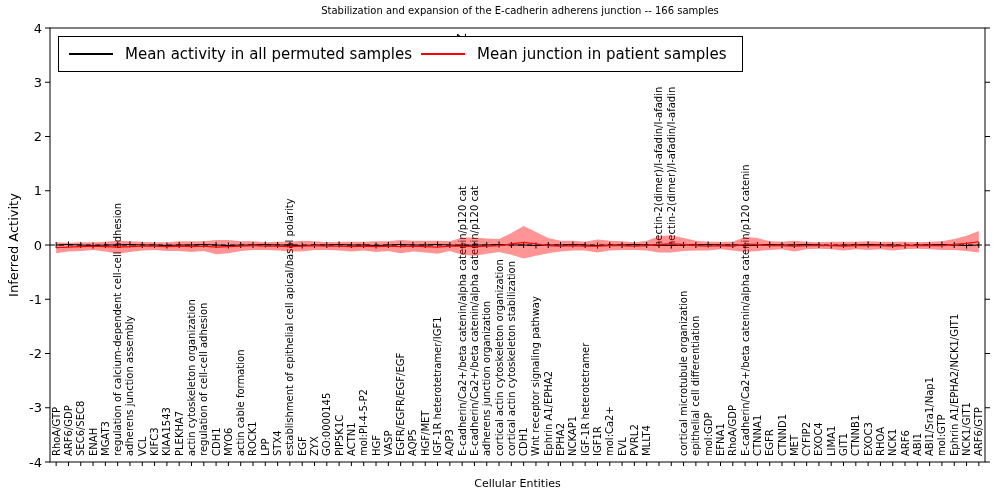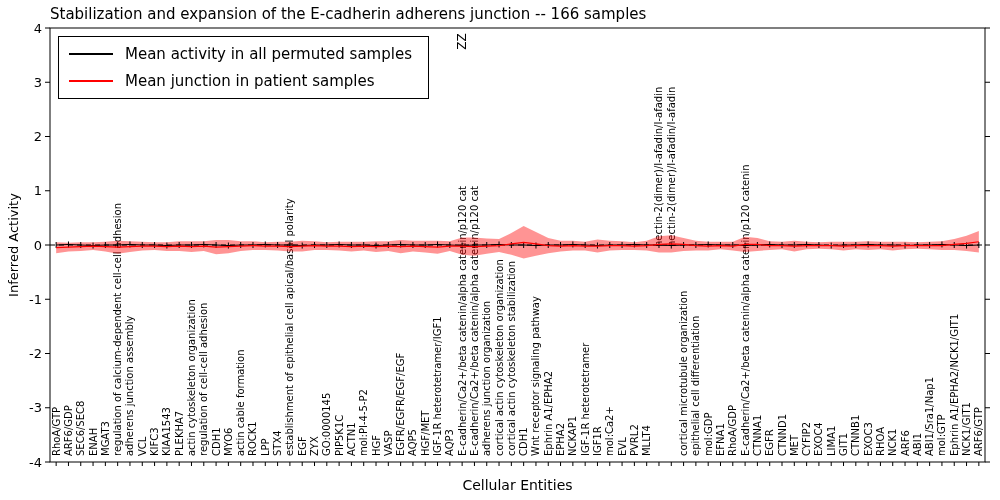--- a/index.html
+++ b/index.html
@@ -8,36 +8,36 @@
     width:1000px;height:500px;
     background:#ffffff;
     font-family:"DejaVu Sans", sans-serif;
     color:#000;
     overflow:hidden;
   }
   .figure svg{position:absolute;left:0;top:0;}
   svg text{font-family:"DejaVu Sans", sans-serif;fill:#000;}
   .chart-title{
     position:absolute;top:5px;left:50px;right:10px;
-    text-align:left;font-size:15px;white-space:nowrap;
+    text-align:center;font-size:10px;white-space:nowrap;
   }
   .xlabel{
     position:absolute;top:477px;left:50px;right:15px;
-    text-align:center;font-size:14px;
+    text-align:center;font-size:11px;
   }
   .ylabel{
     position:absolute;left:13px;top:245px;
     transform:translate(-50%,-50%) rotate(-90deg);
     white-space:nowrap;font-size:13px;
   }
   .legend{
     position:absolute;left:58px;top:36px;
     border:1px solid #000;background:#fff;
     padding:8px 16px 8px 10px;
-    display:flex;flex-direction:column;gap:9px;
+    display:flex;flex-direction:row;gap:9px;
     z-index:3;
   }
   .legend-row{display:flex;align-items:center;gap:12px;font-size:15px;white-space:nowrap;}
   .legend-line{display:inline-block;width:44px;height:2px;background:#000;flex:0 0 auto;}
 </style>
 </head>
 <body>
 
 <div class="figure">
 

